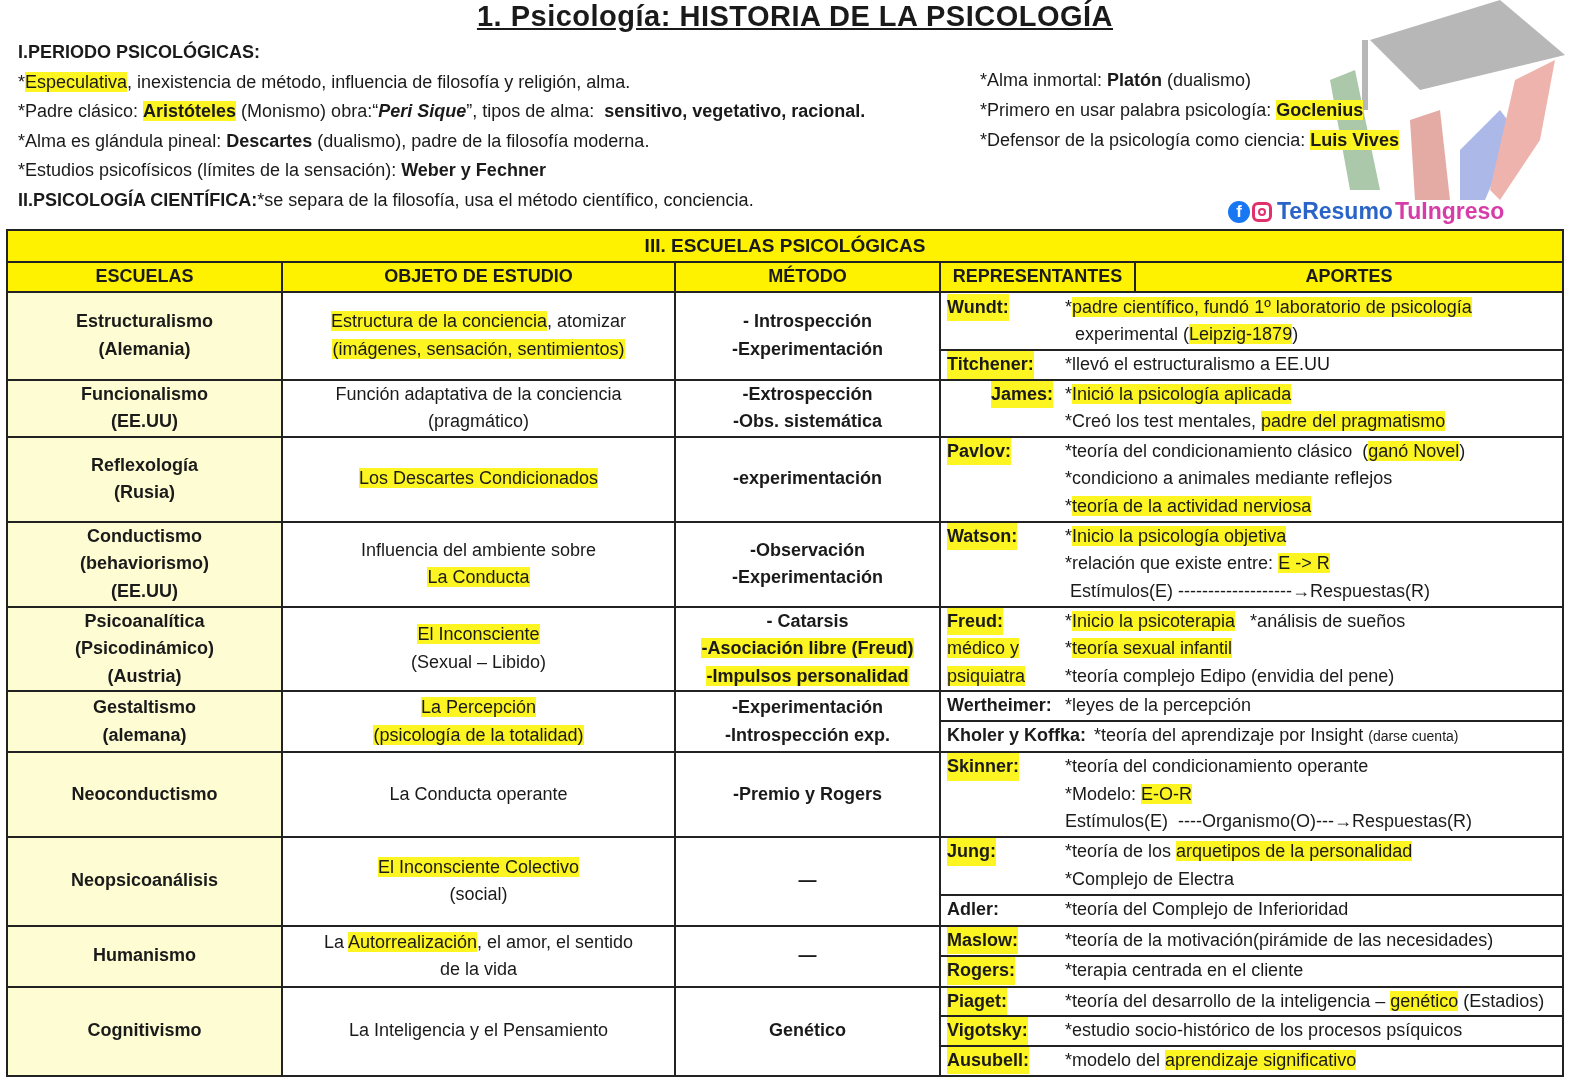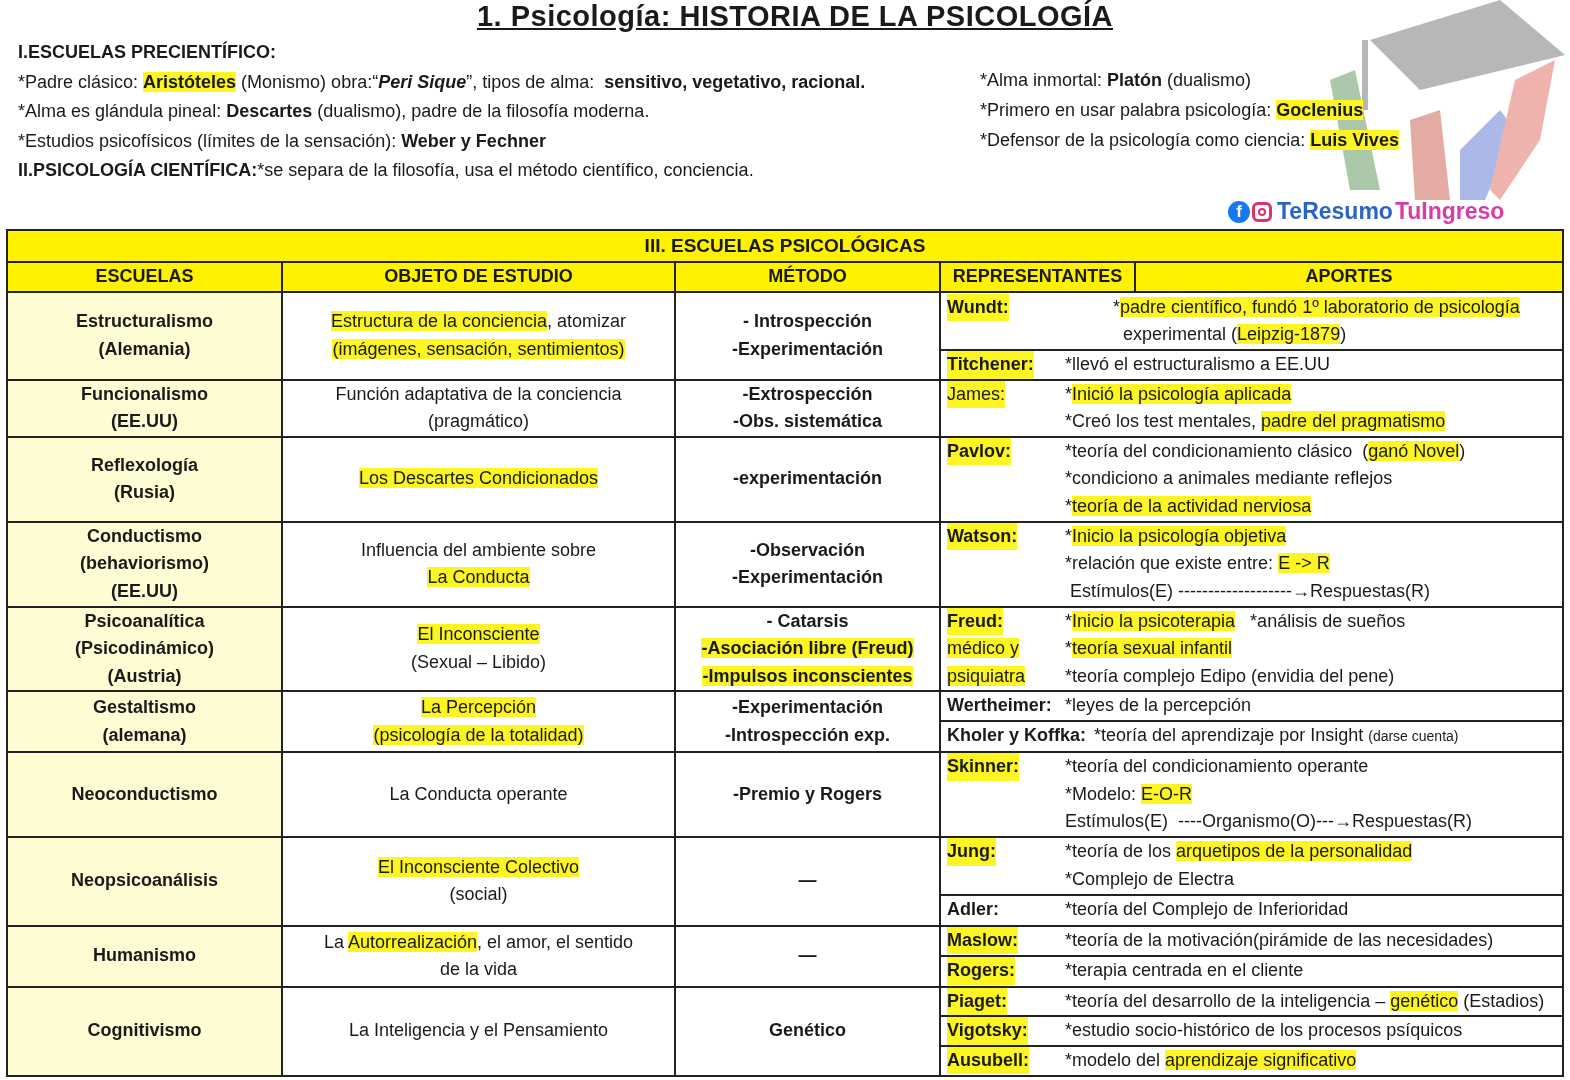--- a/index.html
+++ b/index.html
@@ -41,22 +41,23 @@
     <polygon points="70,40 200,0 265,55 120,90" fill="#555"></polygon>
     <rect x="62" y="40" width="6" height="70" fill="#555"></rect>
     <path d="M30,80 L55,70 L80,190 L50,190 Z" fill="#3a7d3a"></path>
     <path d="M110,120 L140,110 L150,200 L115,200 Z" fill="#c0392b"></path>
     <path d="M160,150 L200,110 L215,130 L185,200 L160,200 Z" fill="#3b5bc9"></path>
     <path d="M215,80 L255,60 L240,140 L200,200 L190,190 Z" fill="#d84c3c"></path>
   </svg>
 </div>
 
 <div class="intro">
-  <div class="line b">I.ESCUELAS PRECIENTÍFICO:</div>
+  <div class="line b">I.PERIODO PSICOLÓGICAS:</div>
   <div>
+      <div class="line"><span class="" style="white-space: pre;">*</span><span class="hl" style="white-space: pre;">Especulativa</span><span class="" style="white-space: pre;">, inexistencia de método, influencia de filosofía y religión, alma.</span></div>
       <div class="line"><span class="" style="white-space: pre;">*Padre clásico: </span><span class="hl b" style="white-space: pre;">Aristóteles</span><span class="" style="white-space: pre;"> (Monismo) obra:“</span><span class="b i" style="white-space: pre;">Peri Sique</span><span class="" style="white-space: pre;">”, tipos de alma:  </span><span class="b" style="white-space: pre;">sensitivo, vegetativo, racional.</span></div>
       <div class="line"><span class="" style="white-space: pre;">*Alma es glándula pineal: </span><span class="b" style="white-space: pre;">Descartes</span><span class="" style="white-space: pre;"> (dualismo), padre de la filosofía moderna.</span></div>
       <div class="line"><span class="" style="white-space: pre;">*Estudios psicofísicos (límites de la sensación): </span><span class="b" style="white-space: pre;">Weber y Fechner</span></div>
     </div>
   <div class="line"><span class="b">II.PSICOLOGÍA CIENTÍFICA:</span><span>*se separa de la filosofía, usa el método científico, conciencia.</span></div>
 </div>
 
 <div class="intro-right">
     <div class="line"><span class="" style="white-space: pre;">*Alma inmortal: </span><span class="b" style="white-space: pre;">Platón</span><span class="" style="white-space: pre;"> (dualismo)</span></div>
     <div class="line"><span class="" style="white-space: pre;">*Primero en usar palabra psicología: </span><span class="hl b" style="white-space: pre;">Goclenius</span></div>
@@ -98,21 +99,21 @@
         </td>
         <td rowspan="2" class="obj">
           <div class="line"><span class="hl" style="white-space: pre;">Estructura de la conciencia</span><span class="" style="white-space: pre;">, atomizar</span></div>
           <div class="line"><span class="hl" style="white-space: pre;">(imágenes, sensación, sentimientos)</span></div>
         </td>
         <td rowspan="2" class="met">
           <div class="line"><span class="" style="white-space: pre;">- Introspección</span></div>
           <div class="line"><span class="" style="white-space: pre;">-Experimentación</span></div>
         </td>
         <td colspan="2" class="rep">
-          <div style="display: flex; gap: 48px;">
+          <div style="display: flex;">
             <div style="width: 118px; flex-shrink: 0; padding-right: 0px;">
               <div><span class="name hl" style="font-weight: bold;">Wundt:</span></div>
             </div>
             <div>
               <div class="aline"><span class="" style="white-space: pre;">*</span><span class="hl" style="white-space: pre;">padre científico, fundó 1º laboratorio de psicología</span></div>
               <div class="aline"><span class="" style="white-space: pre;">  experimental (</span><span class="hl" style="white-space: pre;">Leipzig-1879</span><span class="" style="white-space: pre;">)</span></div>
             </div>
           </div>
         </td>
       </tr>
@@ -137,21 +138,21 @@
           <div class="line"><span class="" style="white-space: pre;">Función adaptativa de la conciencia</span></div>
           <div class="line"><span class="" style="white-space: pre;">(pragmático)</span></div>
         </td>
         <td rowspan="1" class="met">
           <div class="line"><span class="" style="white-space: pre;">-Extrospección</span></div>
           <div class="line"><span class="" style="white-space: pre;">-Obs. sistemática</span></div>
         </td>
         <td colspan="2" class="rep">
           <div style="display: flex;">
             <div style="width: 118px; flex-shrink: 0; padding-right: 0px;">
-              <div><span class="name hl" style="font-weight: normal;">James:</span></div>
+              <div><span class="name hl" style="font-weight: bold; margin-left: 44px;">James:</span></div>
             </div>
             <div>
               <div class="aline"><span class="" style="white-space: pre;">*</span><span class="hl" style="white-space: pre;">Inició la psicología aplicada</span></div>
               <div class="aline"><span class="" style="white-space: pre;">*Creó los test mentales, </span><span class="hl" style="white-space: pre;">padre del pragmatismo</span></div>
             </div>
           </div>
         </td>
       </tr>
       <tr style="height: 85px;">
         <td rowspan="1" class="school">
@@ -210,21 +211,21 @@
           <div>(Psicodinámico)</div>
           <div>(Austria)</div>
         </td>
         <td rowspan="1" class="obj">
           <div class="line"><span class="hl" style="white-space: pre;">El Inconsciente</span></div>
           <div class="line"><span class="" style="white-space: pre;">(Sexual – Libido)</span></div>
         </td>
         <td rowspan="1" class="met">
           <div class="line"><span class="" style="white-space: pre;">- Catarsis</span></div>
           <div class="line"><span class="hl" style="white-space: pre; text-align: right;">-Asociación libre (Freud)</span></div>
-          <div class="line"><span class="hl" style="white-space: pre;">-Impulsos inconscientes</span></div>
+          <div class="line"><span class="hl" style="white-space: pre;">-Impulsos personalidad</span></div>
         </td>
         <td colspan="2" class="rep">
           <div style="display: flex;">
             <div style="width: 118px; flex-shrink: 0; padding-right: 0px;">
               <div><span class="name hl" style="font-weight: bold;">Freud:</span></div>
               <div><span class="hl">médico y</span></div>
               <div><span class="hl">psiquiatra</span></div>
             </div>
             <div>
               <div class="aline"><span class="" style="white-space: pre;">*</span><span class="hl" style="white-space: pre;">Inicio la psicoterapia</span><span class="" style="white-space: pre;">   *análisis de sueños</span></div>

